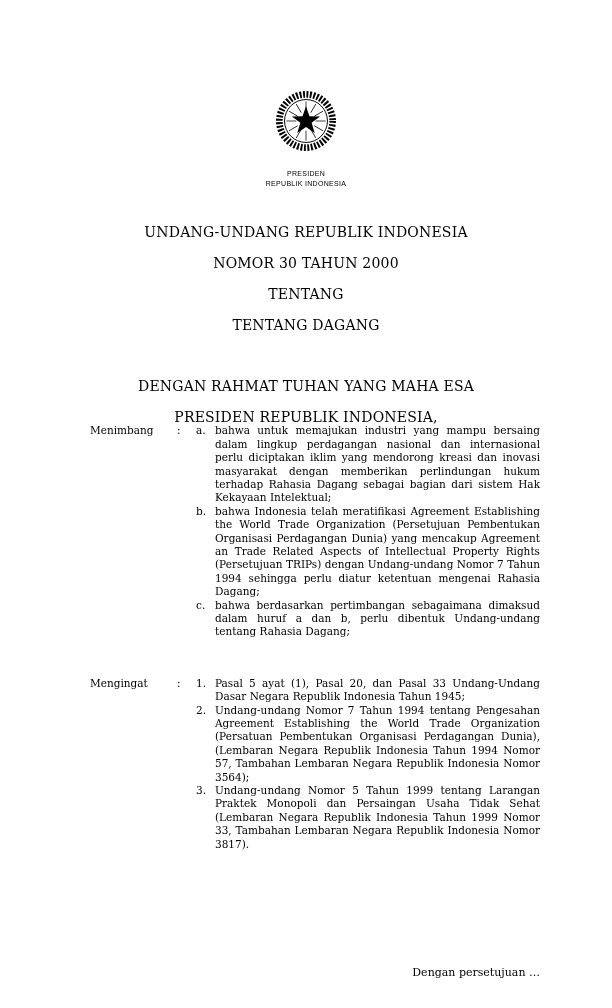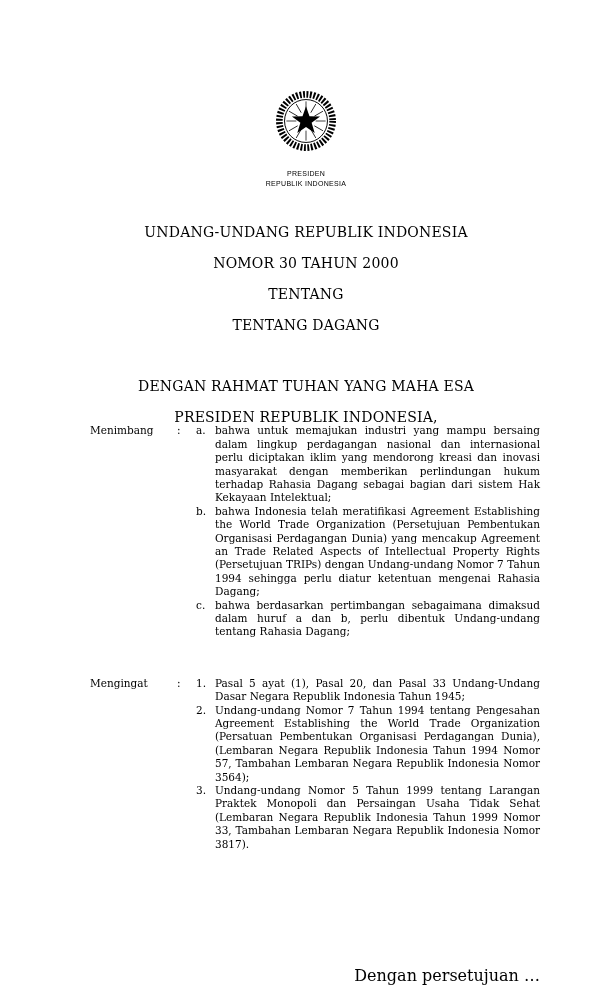--- a/index.html
+++ b/index.html
@@ -46,21 +46,21 @@
   .sec-label { flex: none; width: 87px; }
   .sec-colon { flex: none; width: 19px; }
   .sec-items { flex: 1; min-width: 0; }
   .item { display: flex; }
   .item-marker { flex: none; width: 19px; }
   .item-text { flex: 1; text-align: justify; }
   .footer-catchword {
     position: absolute;
     top: 966px;
     right: 72px;
-    font-size: 16px;
+    font-size: 11px;
   }
   .seal-svg { display: inline-block; }
 </style>
 </head>
 <body>
 
 <div class="page">
 
   <div class="emblem-wrap">
     <svg class="seal-svg" width="74" height="74" viewBox="0 0 100 100">

